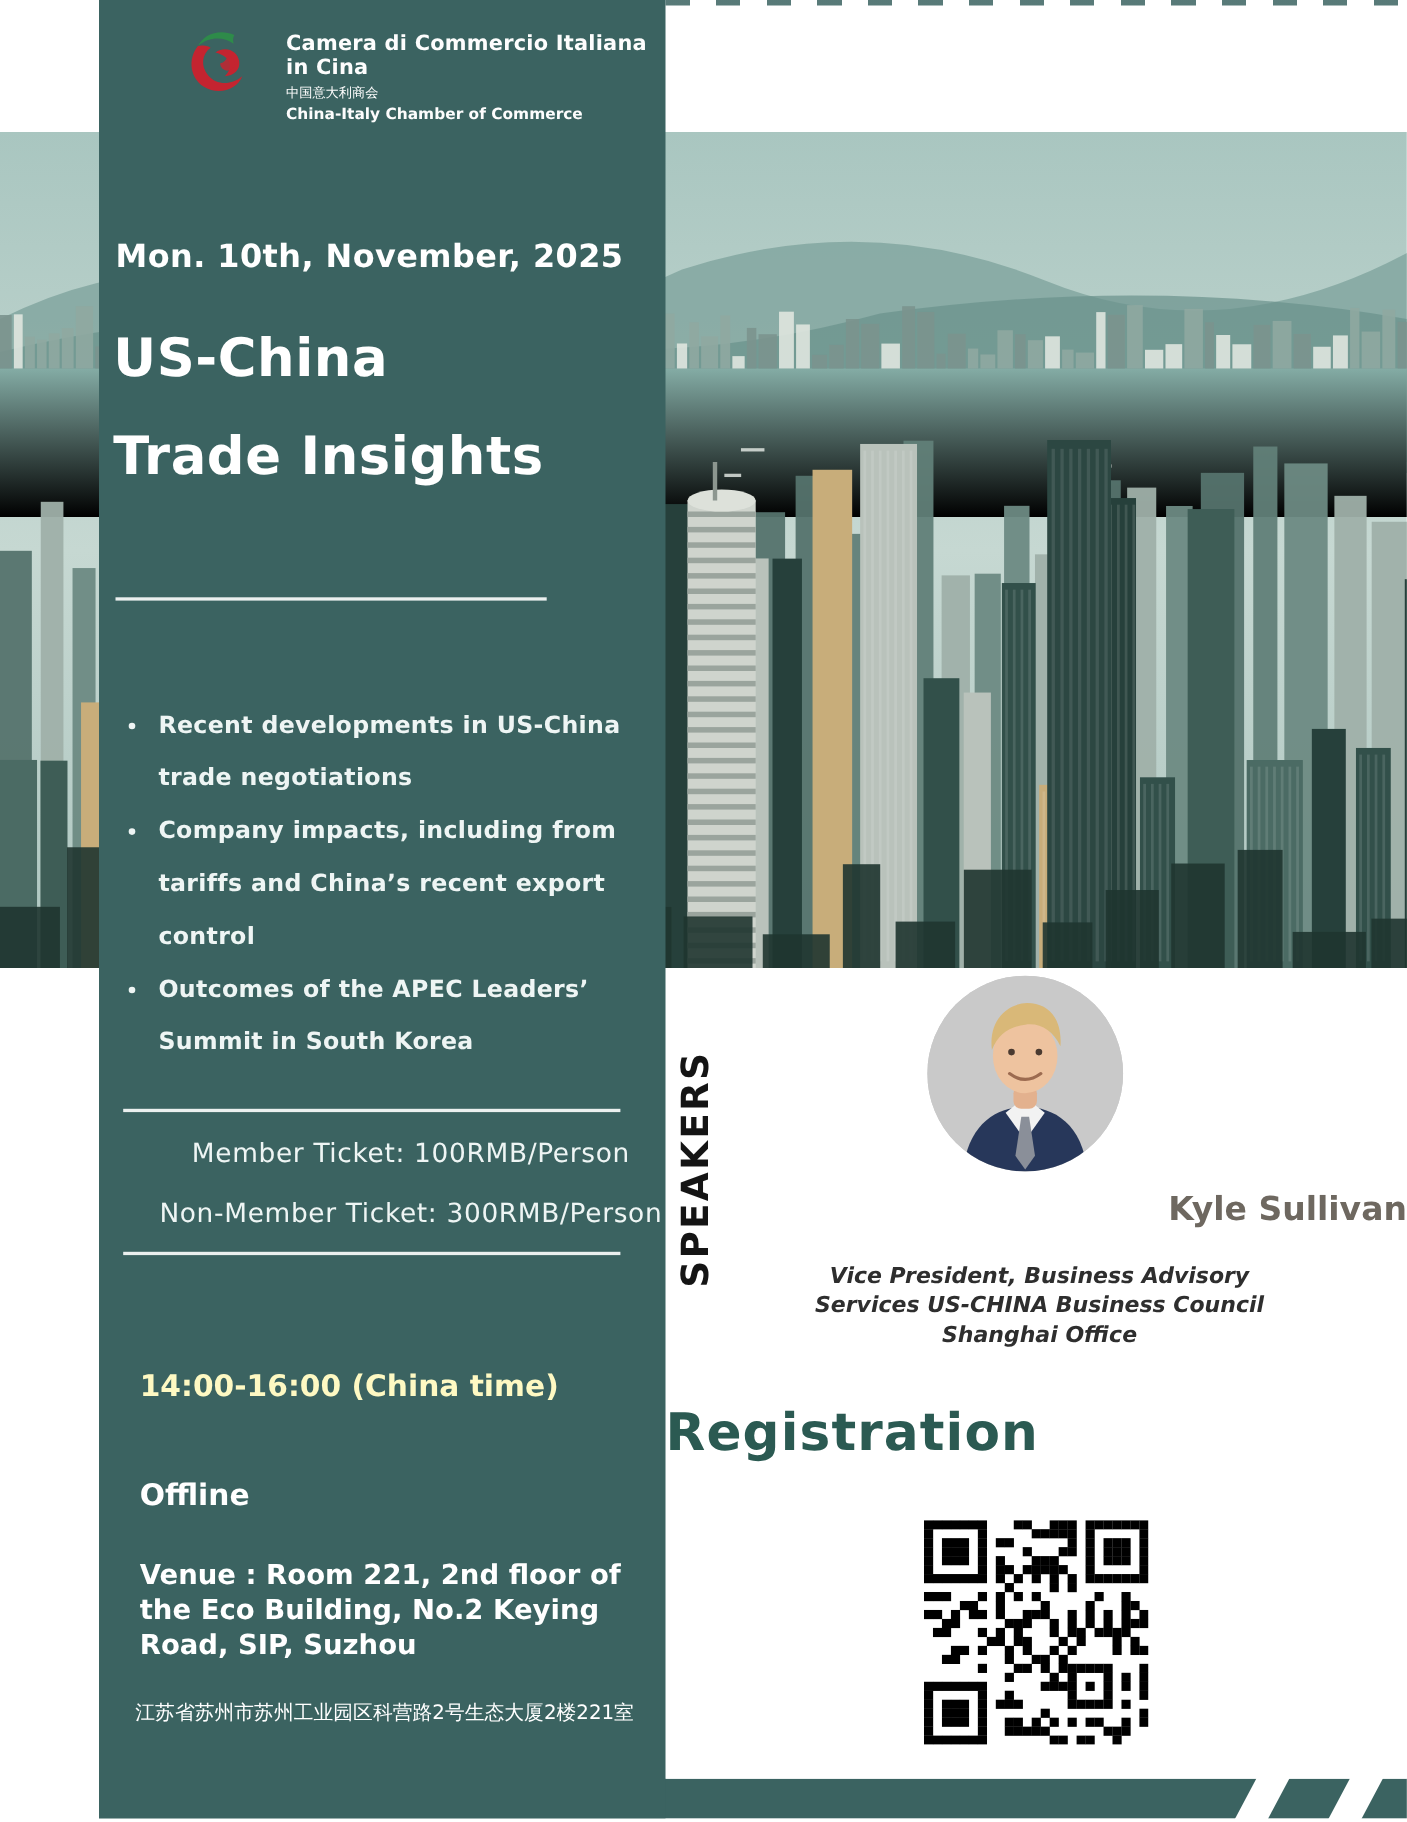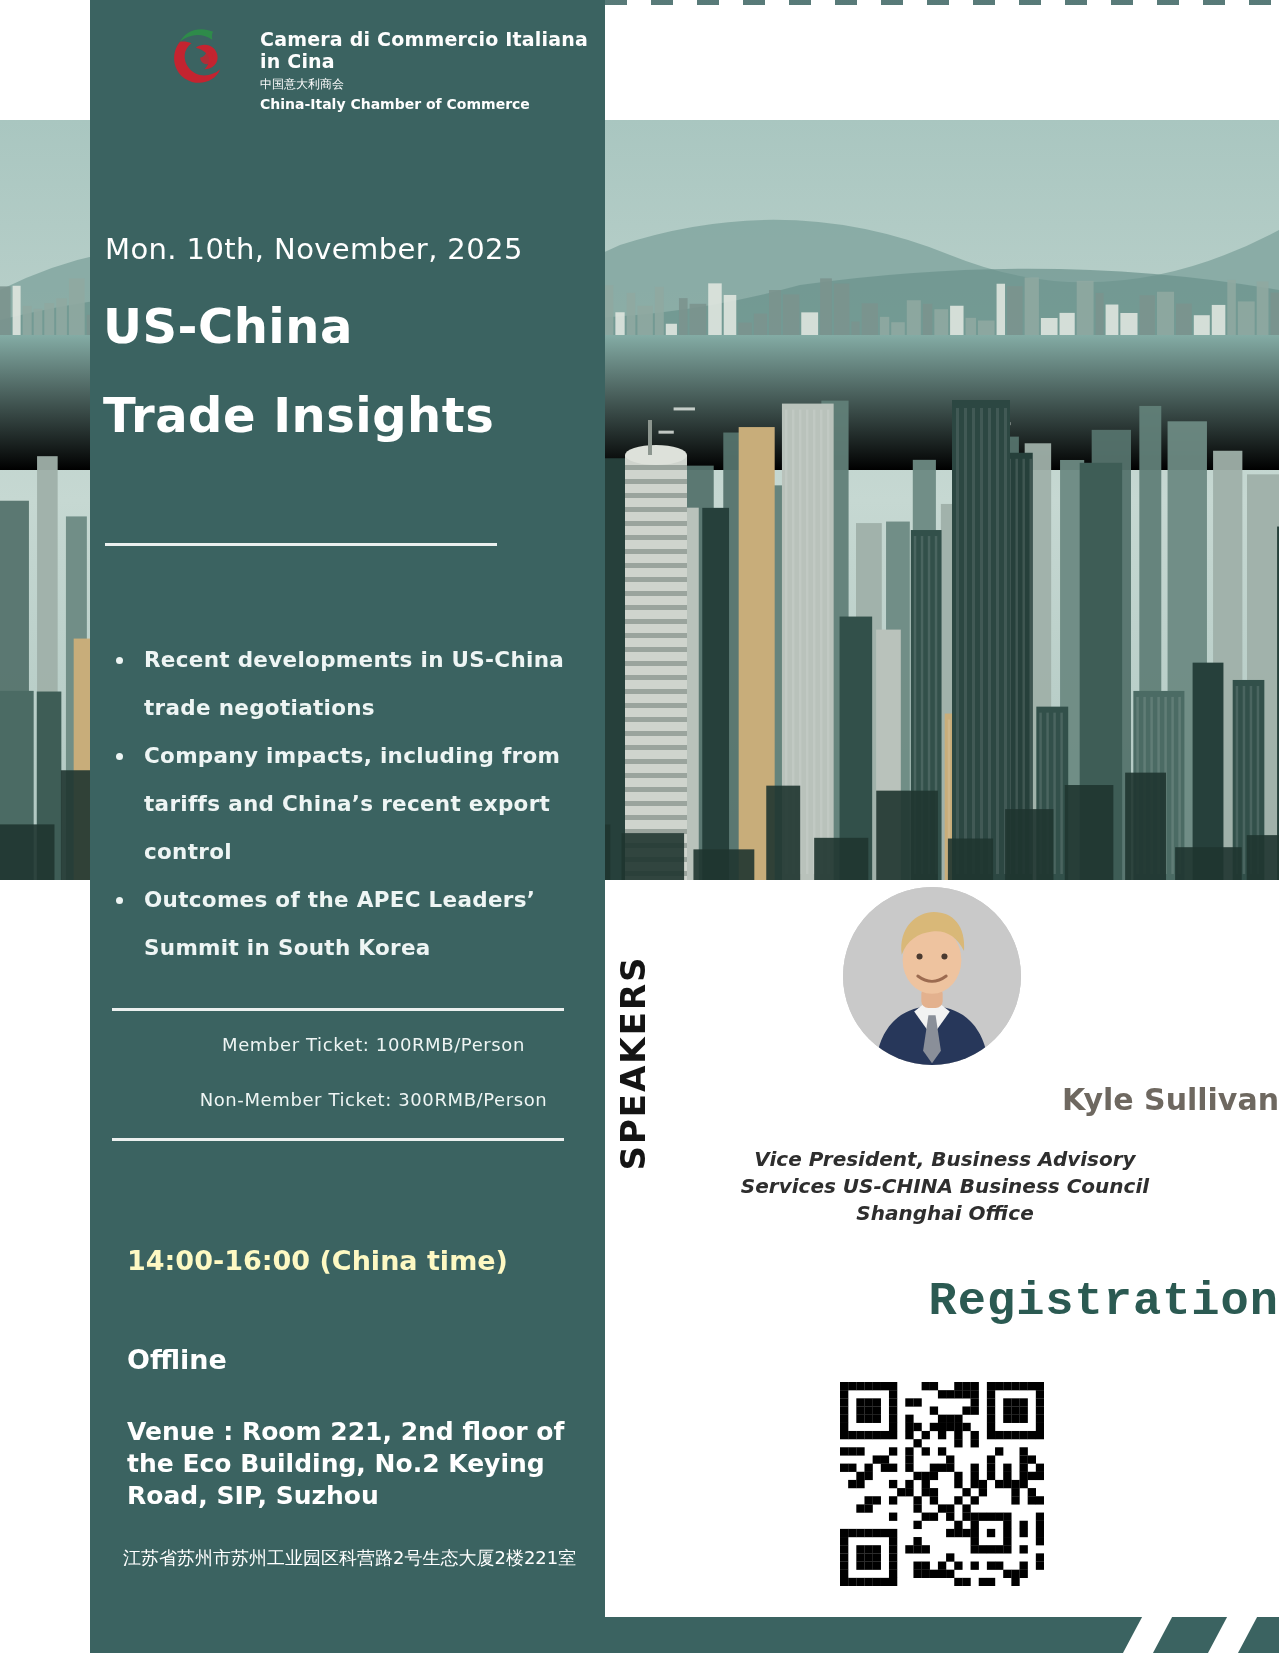--- a/index.html
+++ b/index.html
@@ -19,47 +19,47 @@
   .ribbon-slash{position:absolute;top:-4px;height:46px;width:30px;background:#ffffff;transform:skewX(-28deg);}
 
   
   #left-panel{left:90px;top:0;width:515px;height:1653px;background:#3b6361;z-index:3;color:#f2f7f6;}
   #chamber-logo{left:76px;top:26px;width:74px;height:62px;}
   #brand{left:170px;top:28px;width:340px;color:#fdfdfd;}
   #brand .l1{font-size:19px;font-weight:700;letter-spacing:.2px;}
   #brand .l2{font-size:12px;margin-top:4px;font-weight:400;}
   #brand .l3{font-size:14px;margin-top:3px;font-weight:700;}
 
-  #event-date{left:15px;top:232px;font-size:29px;font-weight:400;letter-spacing:.4px;color:#fff;white-space:nowrap;}
+  #event-date{left:15px;top:216px;font-size:29px;font-weight:700;letter-spacing:.4px;color:#fff;white-space:nowrap;}
   #event-title{left:13px;top:282px;font-size:48px;font-weight:800;line-height:89px;color:#fff;letter-spacing:.5px;}
   .divider{height:3px;background:rgba(255,255,255,.9);}
   #div1{left:15px;top:543px;width:392px;}
   #topics{left:22px;top:636px;width:466px;font-size:21.5px;line-height:48px;letter-spacing:.3px;
           margin:0;padding:0 0 0 24px;color:#eef5f4;font-weight:bold;}
   #topics li{margin:0;padding-left:8px;}
   #div2{left:22px;top:1008px;width:452px;}
-  .ticket{left:0;width:567px;text-align:center;font-size:18px;letter-spacing:.6px;white-space:nowrap;color:#eef5f4;}
+  .ticket{left:0;width:567px;text-align:center;font-size:24px;letter-spacing:.6px;white-space:nowrap;color:#eef5f4;}
   #ticket-member{top:1034px;}
   #ticket-nonmember{top:1089px;}
   #div3{left:22px;top:1138px;width:452px;}
   #event-time{left:37px;top:1245px;font-size:27px;font-weight:800;color:#fef9c3;}
   #event-mode{left:37px;top:1344px;font-size:27px;font-weight:800;color:#fff;}
   #venue-en{left:37px;top:1416px;width:452px;font-size:25px;font-weight:800;line-height:32px;color:#fff;}
   #venue-cn{left:33px;top:1538px;width:478px;font-size:18px;font-weight:400;line-height:40px;color:#fff;}
 
   
   #right-panel{left:605px;top:880px;width:674px;height:737px;background:#ffffff;z-index:2;}
   #speakers-label{left:-102px;top:163px;width:260px;height:40px;line-height:40px;text-align:center;
     font-size:34px;font-weight:800;letter-spacing:2px;color:#141414;transform:rotate(-90deg);}
   #speaker-photo{left:238px;top:7px;width:178px;height:178px;border-radius:50%;overflow:hidden;background:#c9c9c9;}
   #speaker-name{left:0;top:202px;width:674px;text-align:right;font-size:30px;font-weight:800;color:#6e6860;}
   #speaker-title{left:80px;top:266px;width:520px;text-align:center;font-style:italic;font-weight:700;
     font-size:20px;line-height:27px;color:#2e2e2e;}
-  #registration-heading{left:0;top:395px;width:674px;text-align:right;font-size:47px;font-weight:800;
-    letter-spacing:1px;color:#2b5a52;font-family:Liberation Mono, monospace;}
+  #registration-heading{left:0;top:395px;width:674px;text-align:left;font-size:47px;font-weight:800;
+    letter-spacing:1px;color:#2b5a52;}
   #qr-code{left:235px;top:502px;width:204px;height:204px;background:#fff;}
 </style>
 </head>
 <body>
 
 <svg id="city-photo" class="abs" viewBox="0 0 1279 760" preserveAspectRatio="none">
     <defs>
       <linearGradient id="sky" x1="0" y1="0" x2="0" y2="1">
         <stop offset="0" stop-color="#a9c6c0"></stop>
         <stop offset=".5" stop-color="#c6d8d2"></stop>

